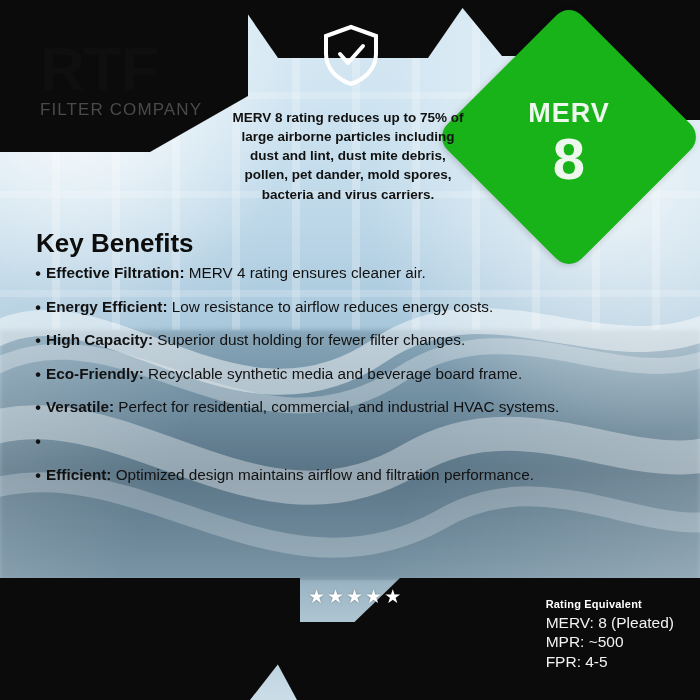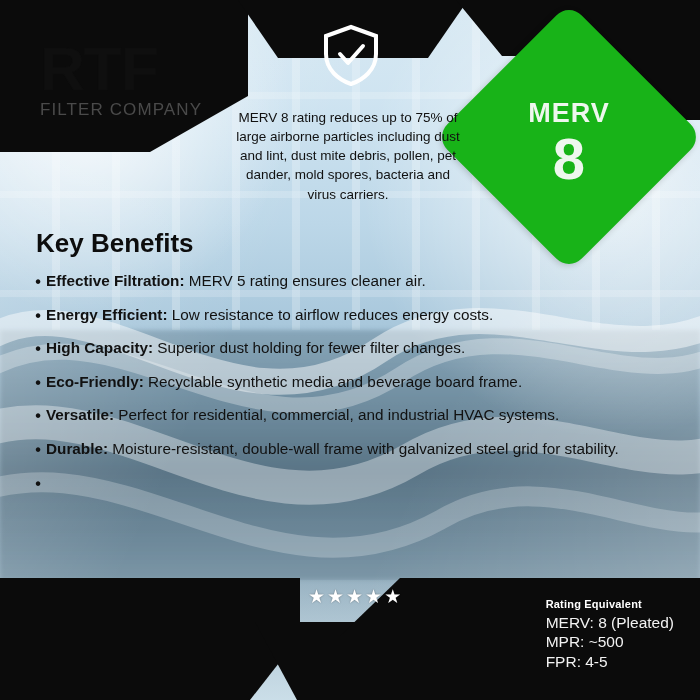--- a/index.html
+++ b/index.html
@@ -164,21 +164,21 @@
 
   
   .blurb {
     position: absolute;
     left: 232px; top: 108px;
     width: 232px;
     text-align: center;
     font-size: 13.5px;
     line-height: 1.42;
     color: #111;
-    font-weight: normal;
+    font-weight: bold;
     z-index: 6;
   }
 
   
   .merv-diamond {
     position: absolute;
     left: 474px; top: 42px;
     width: 190px; height: 190px;
     background: #18b318;
     border-radius: 18px;
@@ -210,21 +210,21 @@
   }
 
   
   .benefits {
     position: absolute;
     left: 30px; top: 228px;
     width: 640px;
     z-index: 6;
   }
   .benefits h2 {
-    margin: 0 0 12px 6px;
+    margin: 0 0 4px 6px;
     font-size: 26px;
     font-weight: bold;
     color: #0d0d0d;
   }
   .benefit-row {
     display: flex;
     align-items: flex-start;
     margin: 0 0 12px 0;
   }
   .bullet {
@@ -327,21 +327,21 @@
   <div class="merv-text">
     <div class="merv-label">MERV</div>
     <div class="merv-number">8</div>
   </div>
 
   <div class="benefits">
     <h2>Key Benefits</h2>
 
     <div class="benefit-row">
       <span class="bullet">•</span>
-      <div class="benefit-text"><b>Effective Filtration:</b><span> MERV 5 rating ensures cleaner air.</span></div>
+      <div class="benefit-text"><b>Effective Filtration:</b><span> MERV 4 rating ensures cleaner air.</span></div>
     </div>
 
     <div class="benefit-row">
       <span class="bullet">•</span>
       <div class="benefit-text"><b>Energy Efficient:</b><span> Low resistance to airflow reduces energy costs.</span></div>
     </div>
 
     <div class="benefit-row">
       <span class="bullet">•</span>
       <div class="benefit-text"><b>High Capacity:</b><span> Superior dust holding for fewer filter changes.</span></div>
@@ -352,25 +352,25 @@
       <div class="benefit-text"><b>Eco-Friendly:</b><span> Recyclable synthetic media and beverage board frame.</span></div>
     </div>
 
     <div class="benefit-row">
       <span class="bullet">•</span>
       <div class="benefit-text"><b>Versatile:</b><span> Perfect for residential, commercial, and industrial HVAC systems.</span></div>
     </div>
 
     <div class="benefit-row">
       <span class="bullet">•</span>
-      <div class="benefit-text"><b>Durable:</b><span> Moisture-resistant, double-wall frame with galvanized steel grid for stability.</span></div>
-    </div>
-
-    <div class="benefit-row">
-      <span class="bullet">•</span>
+    </div>
+
+    <div class="benefit-row">
+      <span class="bullet">•</span>
+      <div class="benefit-text"><b>Efficient:</b><span> Optimized design maintains airflow and filtration performance.</span></div>
     </div>
   </div>
 
   <div class="stars">★★★★★</div>
 
   <div class="rating-box">
     <div class="rating-title">Rating Equivalent</div>
     <div class="rating-line">MERV: 8 (Pleated)</div>
     <div class="rating-line">MPR: ~500</div>
     <div class="rating-line">FPR: 4-5</div>

